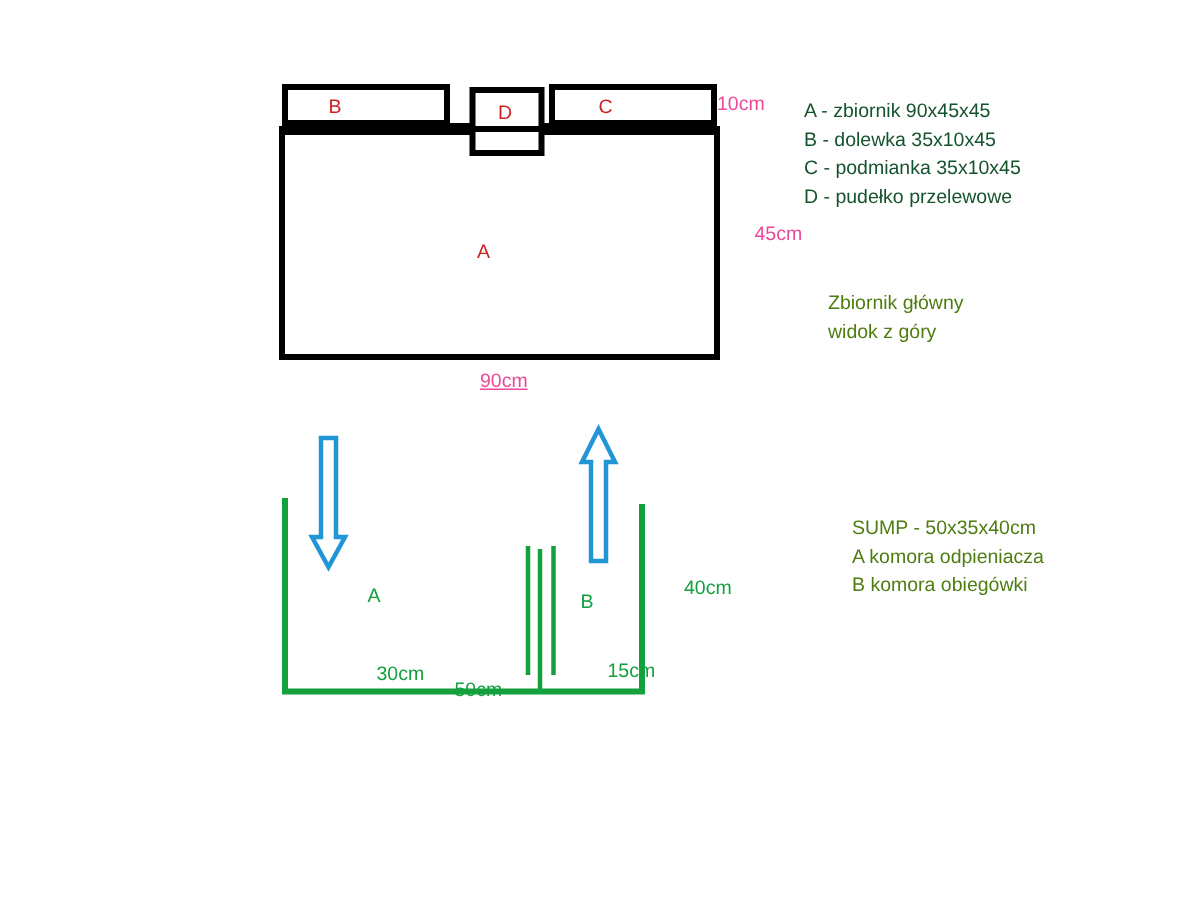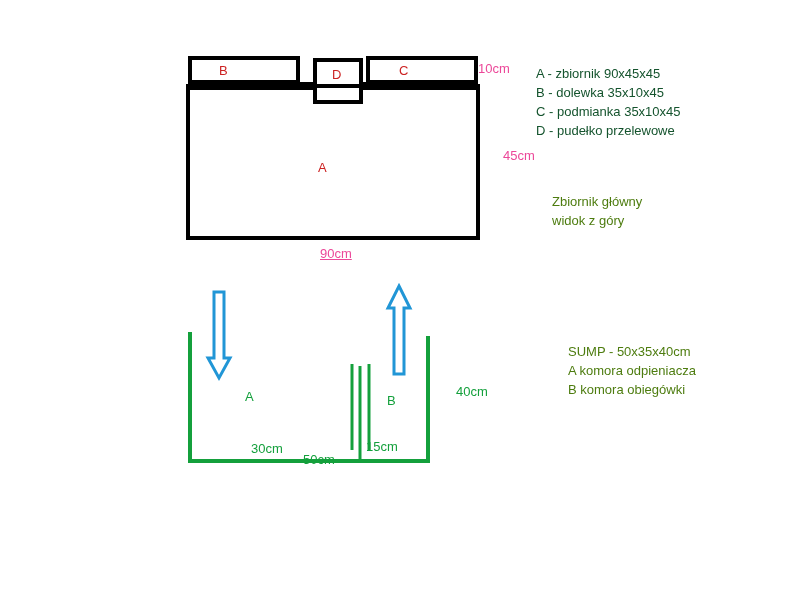--- a/index.html
+++ b/index.html
@@ -104,20 +104,20 @@
 <span>D - pudełko przelewowe</span></div>
 
   <div class="legend legend-green" style="left:552px; top:192px;"><span>Zbiornik główny</span>
 <span>widok z góry</span></div>
 
   <div class="lbl lbl-green" style="left:245px; top:388px;">A</div>
   <div class="lbl lbl-green" style="left:387px; top:392px;">B</div>
 
   <div class="lbl lbl-green" style="left:436px; top:383px;margin-left:20px;">40cm</div>
   <div class="lbl lbl-green" style="left:251px; top:440px;">30cm</div>
-  <div class="lbl lbl-green" style="left:366px; top:438px;">15cm</div>
+  <div class="lbl lbl-green" style="left:405px; top:438px;">15cm</div>
   <div class="lbl lbl-green" style="left:303px; top:451px;">50cm</div>
 
   <div class="legend legend-green" style="left:527px; top:342px;margin-left:41px;"><span>SUMP - 50x35x40cm</span>
 <span>A komora odpieniacza</span>
 <span>B komora obiegówki</span></div>
 
 </div>
 
 </body></html>

